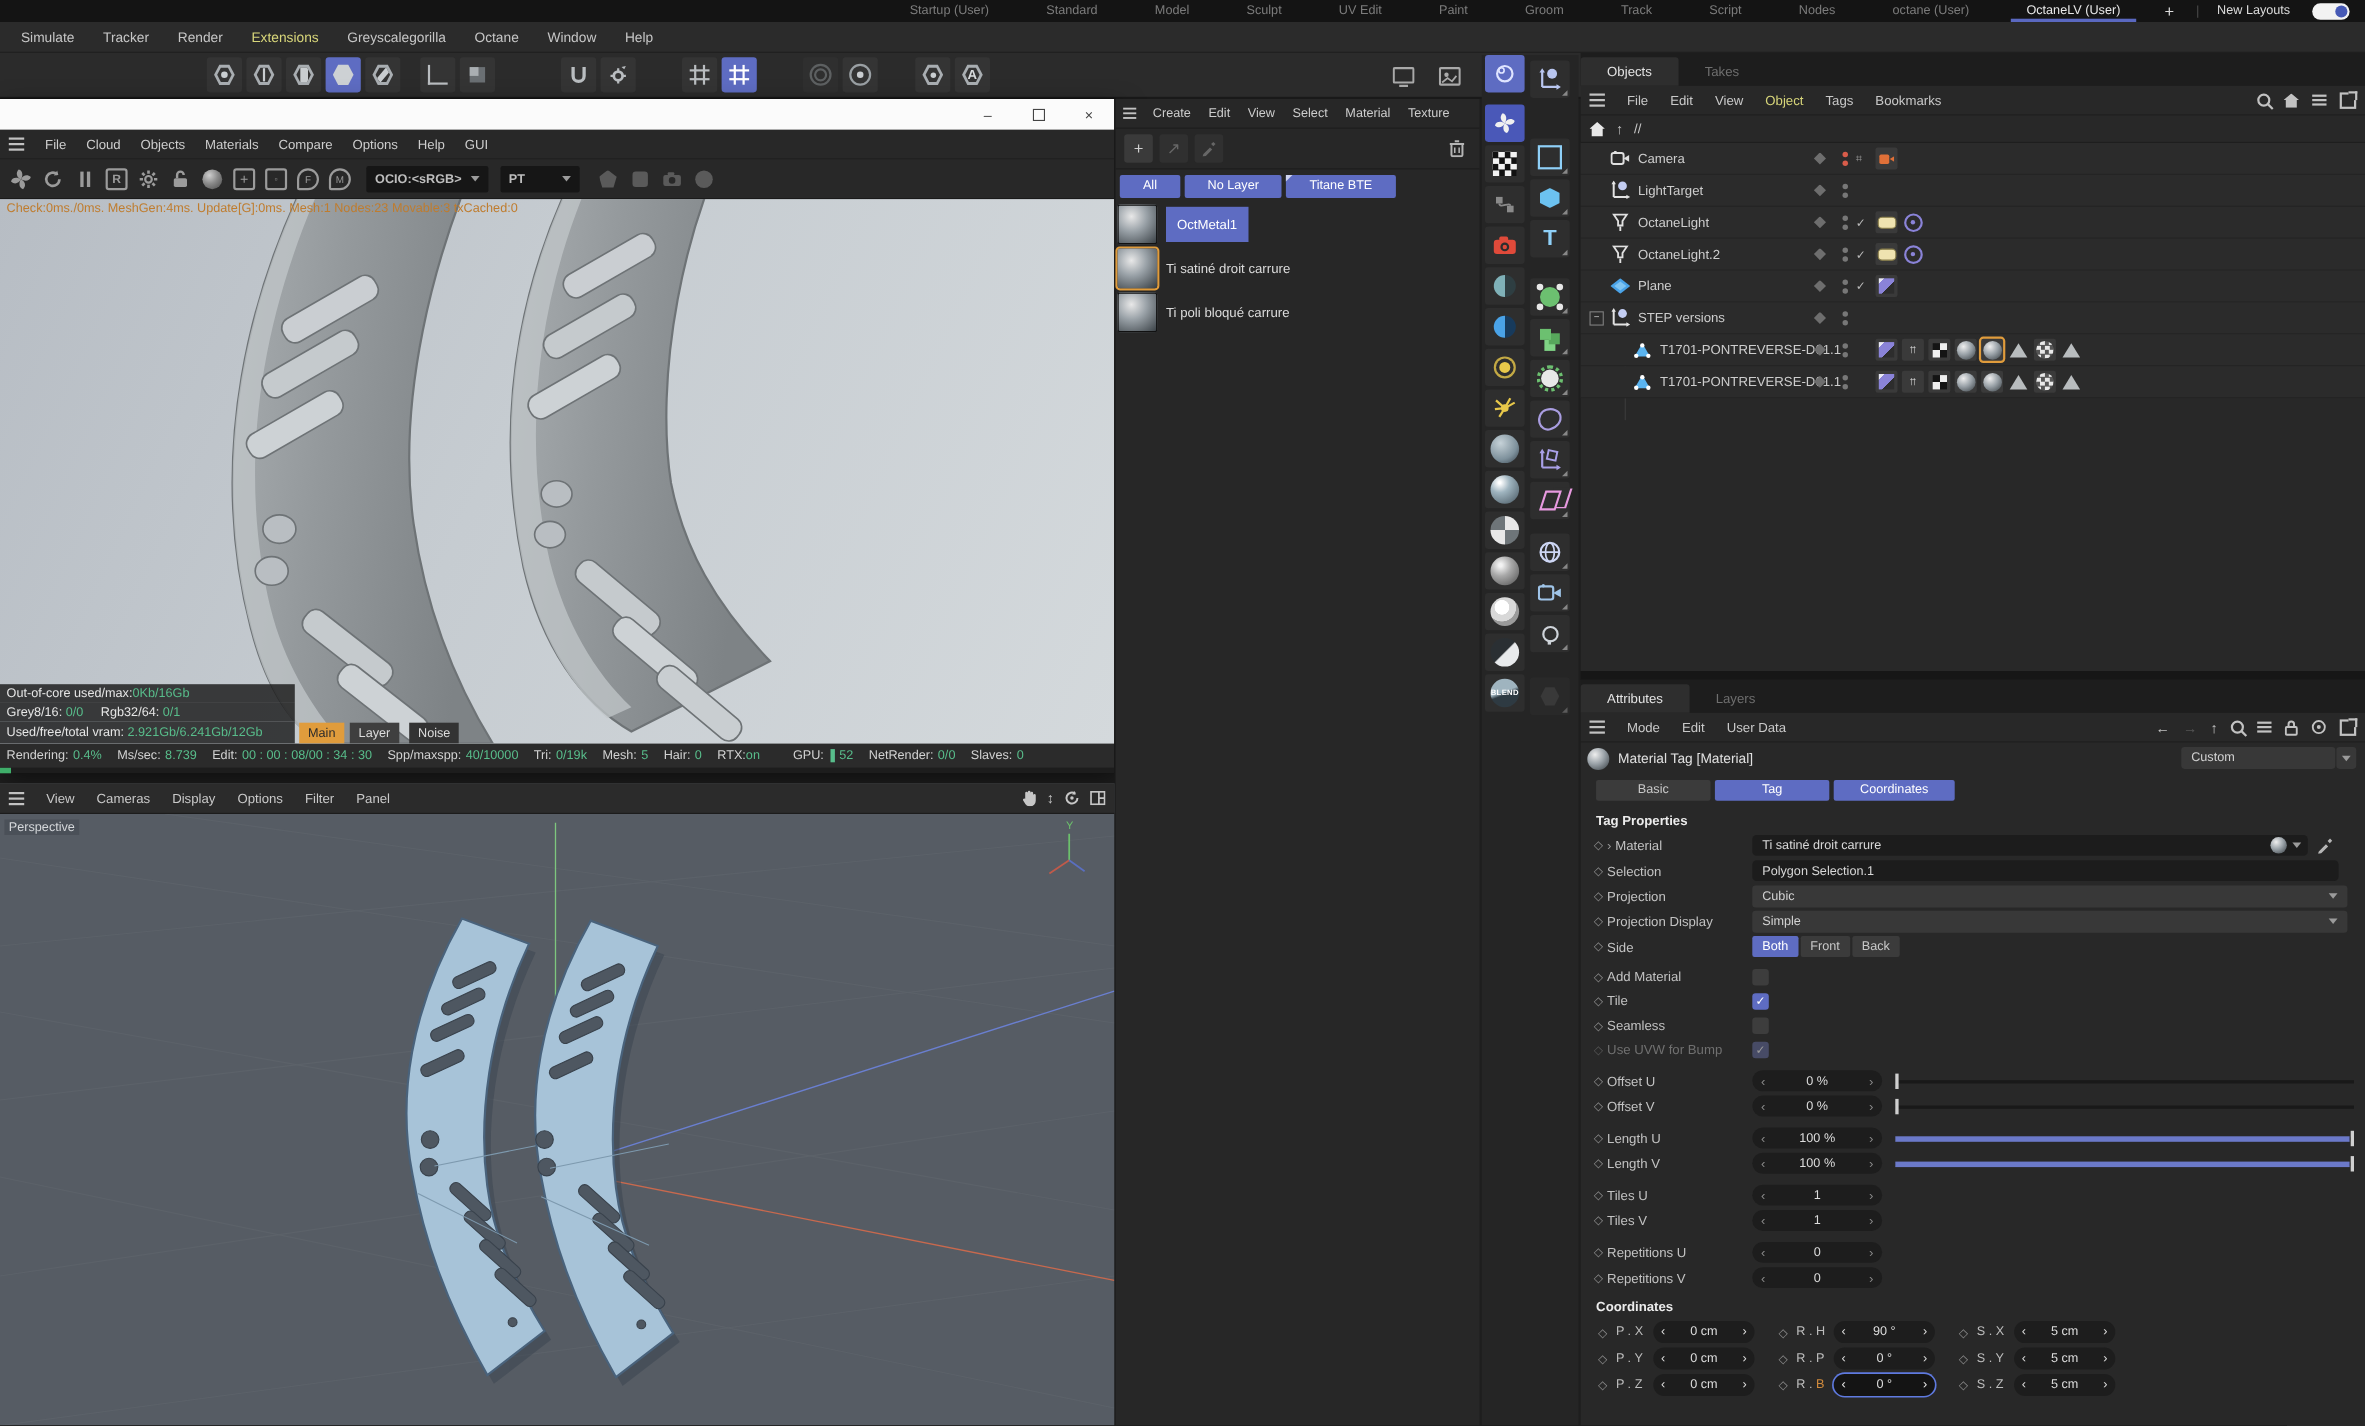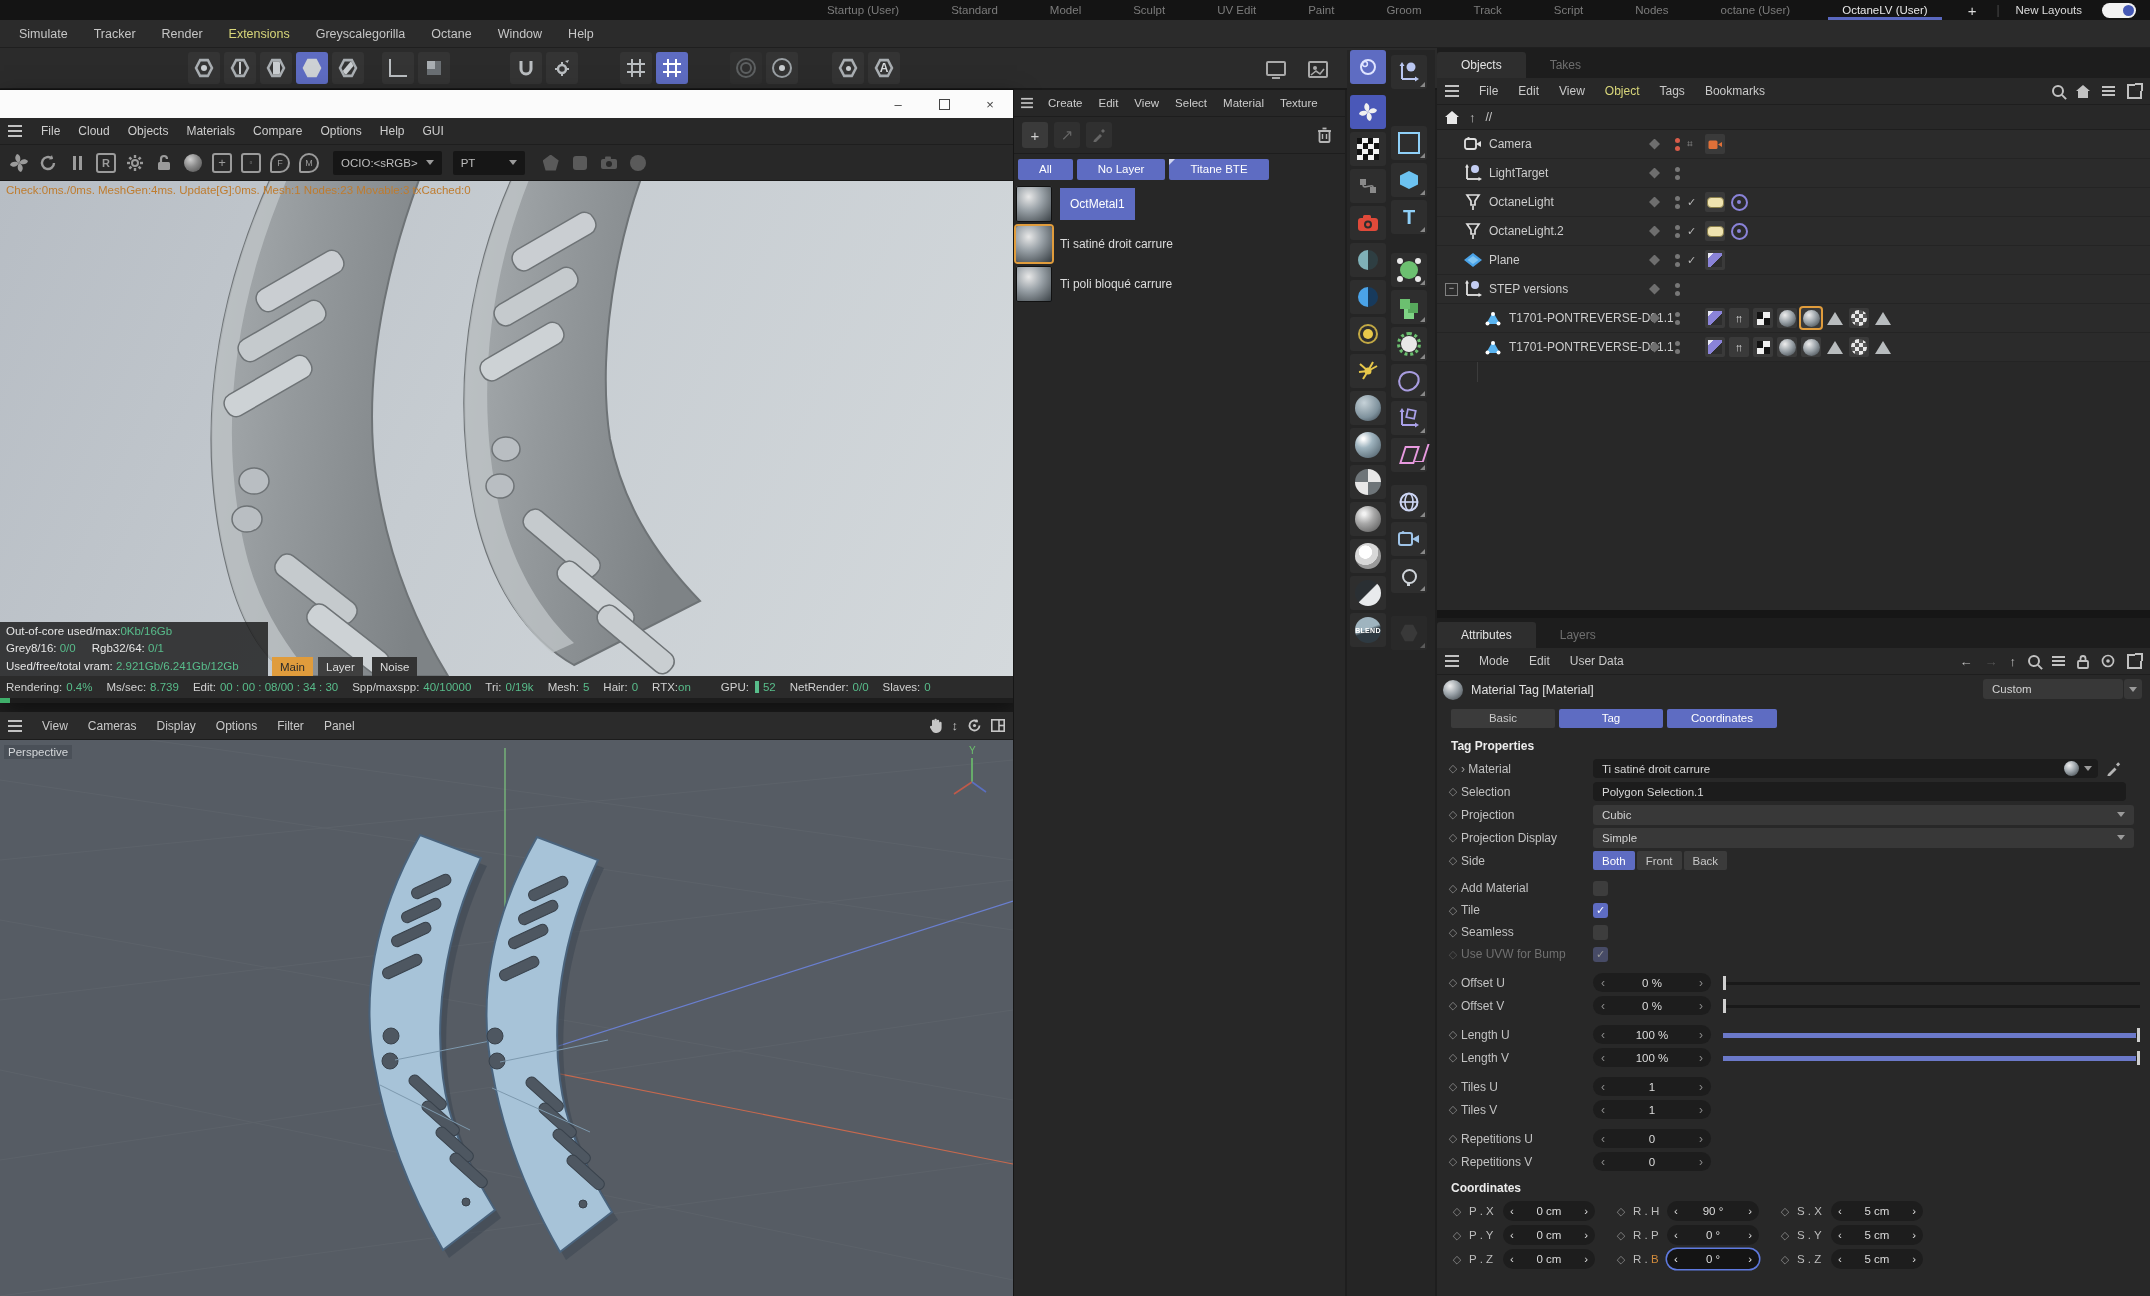--- a/index.html
+++ b/index.html
@@ -64,21 +64,21 @@
   #lv-menus{height:26px;background:#282828;display:flex;align-items:center;border-bottom:1px solid #1e1e1e;}
   .lvmenu{padding:0 9px;font-size:12px;color:#cdcdcd;}
   #lv-tools{height:36px;background:#282828;display:flex;align-items:center;gap:3px;padding-left:6px;border-bottom:1px solid #1a1a1a;box-sizing:border-box;}
   .lvt{width:26px;height:26px;display:flex;align-items:center;justify-content:center;color:#9b9b9b;}
   .octfan{width:20px;height:20px;}
   .pausebars{width:3px;height:14px;background:#9b9b9b;box-shadow:6px 0 0 #9b9b9b;margin-right:6px;}
   .rbox{width:16px;height:16px;border:2px solid #9b9b9b;border-radius:3px;color:#9b9b9b;font-size:11px;font-weight:bold;display:flex;align-items:center;justify-content:center;}
   .sph{width:18px;height:18px;border-radius:50%;background:radial-gradient(circle at 35% 30%,#cfcfcf,#8a8a8a 45%,#4e4e4e 95%);}
   .plusbox{width:16px;height:16px;border:2px solid #9b9b9b;border-radius:3px;color:#9b9b9b;font-size:13px;display:flex;align-items:center;justify-content:center;}
   .pin{width:16px;height:16px;border:2px solid #9b9b9b;border-radius:50% 50% 50% 2px;color:#9b9b9b;font-size:9px;display:flex;align-items:center;justify-content:center;}
-  .lvsel{height:24px;background:#161616;border-radius:2px;color:#bdbdbd;font-size:11.5px;display:flex;align-items:center;padding:0 8px;gap:8px;margin-left:8px;}
+  .lvsel{height:24px;background:#161616;border-radius:2px;color:#bdbdbd;font-size:11.5px;display:flex;align-items:center;padding:0 8px;gap:8px;margin-left:8px;font-weight:bold;}
   .caret{width:0;height:0;border-left:4px solid transparent;border-right:4px solid transparent;border-top:5px solid #9b9b9b;}
   .pent{width:16px;height:16px;background:#5a5a5a;clip-path:polygon(50% 0,100% 38%,82% 100%,18% 100%,0 38%);}
   .rsq{width:14px;height:14px;background:#5a5a5a;border-radius:3px;}
   .blob{width:16px;height:16px;background:#5a5a5a;border-radius:50%;}
 
   #lv-render{position:relative;height:495px;background:linear-gradient(115deg,#b7bdc4 0%,#c6ccd1 45%,#d4d9dc 100%);overflow:hidden;}
   #lv-debug{position:absolute;left:6px;top:3px;color:#bf7c2e;font-size:11.5px;white-space:nowrap;}
   .statrow{position:absolute;left:0;width:268px;height:17px;background:rgba(26,26,26,.82);color:#e6e6e6;font-size:11.5px;display:flex;align-items:center;padding-left:6px;box-sizing:border-box;white-space:nowrap;}
   .grn{color:#58bd8b;}
   .stat-tab{position:absolute;height:19px;display:flex;align-items:center;justify-content:center;font-size:11.5px;padding:0 8px;}

